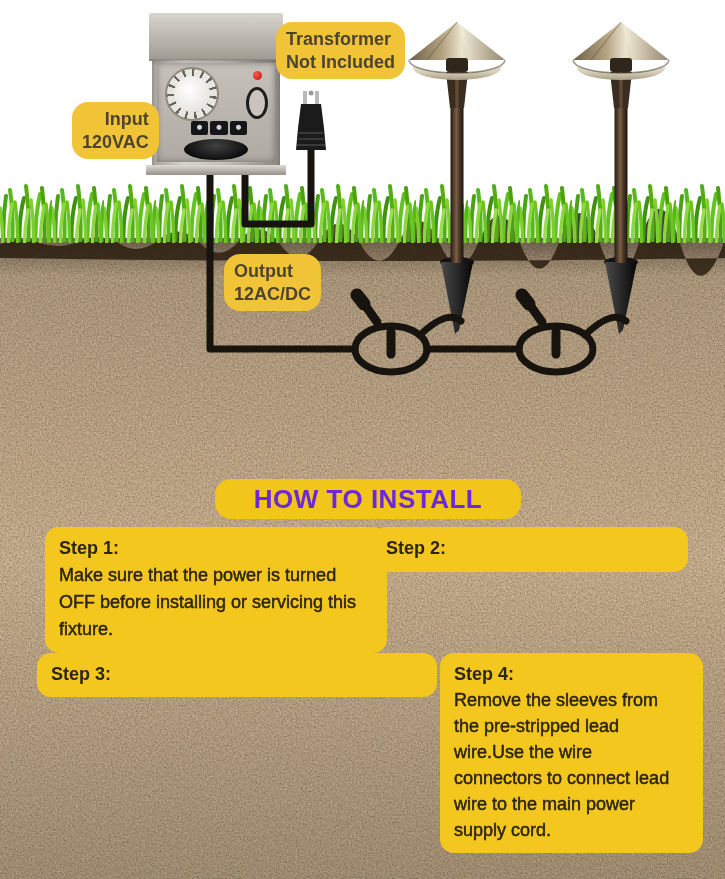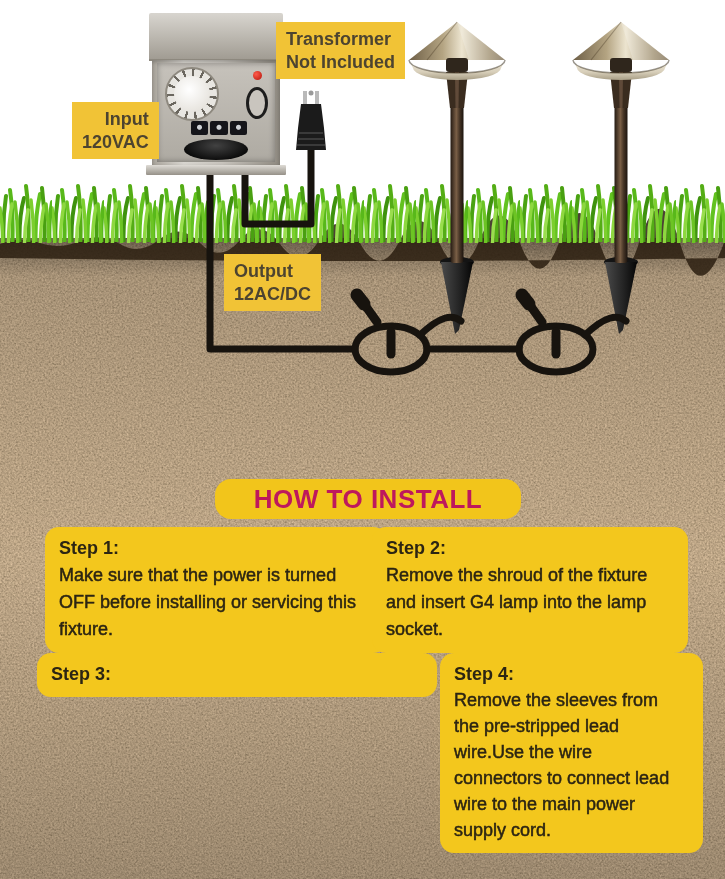--- a/index.html
+++ b/index.html
@@ -30,30 +30,30 @@
   .tf-terminals{position:absolute;left:34px;top:58px;width:56px;height:14px;display:flex;gap:2px;}
   .tf-terminals .term{flex:1;border-radius:2px;
     background:radial-gradient(circle at 50% 45%,#cfd2d6 0 2px,#15151a 3px);}
   .tf-coil{position:absolute;left:27px;top:76px;width:64px;height:21px;border-radius:50%;
     background:radial-gradient(ellipse at 50% 32%,#424242,#0c0c0c 72%);}
   .tf-base{position:absolute;left:-6px;right:-6px;bottom:0;height:10px;
     background:linear-gradient(180deg,#dedbd5,#969188);border-radius:1px;}
 
   
   .callout{position:absolute;background:#f1c336;color:#4d4430;font-weight:700;
-    border-radius:0;padding:6px 10px;font-size:17px;line-height:1.25;
+    border-radius:16px;padding:6px 10px;font-size:17px;line-height:1.25;
     white-space:pre-line;}
   .callout.transformer-label{left:276px;top:22px;font-size:18px;}
   .callout.input-label{left:72px;top:102px;font-size:18px;text-align:right;}
   .callout.output-label{left:224px;top:254px;font-size:18px;}
 
   
   .install-banner{position:absolute;left:215px;top:479px;width:306px;height:40px;
     background:#f2c51b;border-radius:16px;display:flex;align-items:center;justify-content:center;
-    color:#be185d;font-size:26px;font-weight:700;letter-spacing:.5px;}
+    color:#6d28d9;font-size:26px;font-weight:700;letter-spacing:.5px;}
   .step-box{position:absolute;background:#f3c71d;border-radius:14px;color:#2c2513;
     padding:8px 28px 10px 14px;font-size:18px;line-height:27px;
     -webkit-text-stroke:0.5px currentColor;}
   .step-box .step-label{font-weight:700;-webkit-text-stroke:0;}
   .step-box.s1{left:45px;top:527px;width:300px;}
   .step-box.s2{left:372px;top:527px;width:274px;}
   .step-box.s3{left:37px;top:653px;width:358px;line-height:26px;}
   .step-box.s4{left:440px;top:653px;width:221px;line-height:26px;}
 </style>
 </head>
@@ -206,21 +206,20 @@
   <div class="install-banner">
     <span>HOW TO INSTALL</span>
   </div>
 
   <div class="step-box s1">
     <div class="step-label">Step 1:</div>
     <div class="step-text">Make sure that the power is turned OFF before installing or servicing this fixture.</div>
   </div>
   <div class="step-box s2">
     <div class="step-label">Step 2:</div>
-    <div class="step-text">Remove the shroud of the fixture and insert G4 lamp into the lamp socket.</div>
   </div>
   <div class="step-box s3">
     <div class="step-label">Step 3:</div>
   </div>
   <div class="step-box s4">
     <div class="step-label">Step 4:</div>
     <div class="step-text">Remove the sleeves from the pre-stripped lead wire.Use the wire connectors to connect lead wire to the main power supply cord.</div>
   </div>
 
 </div>

